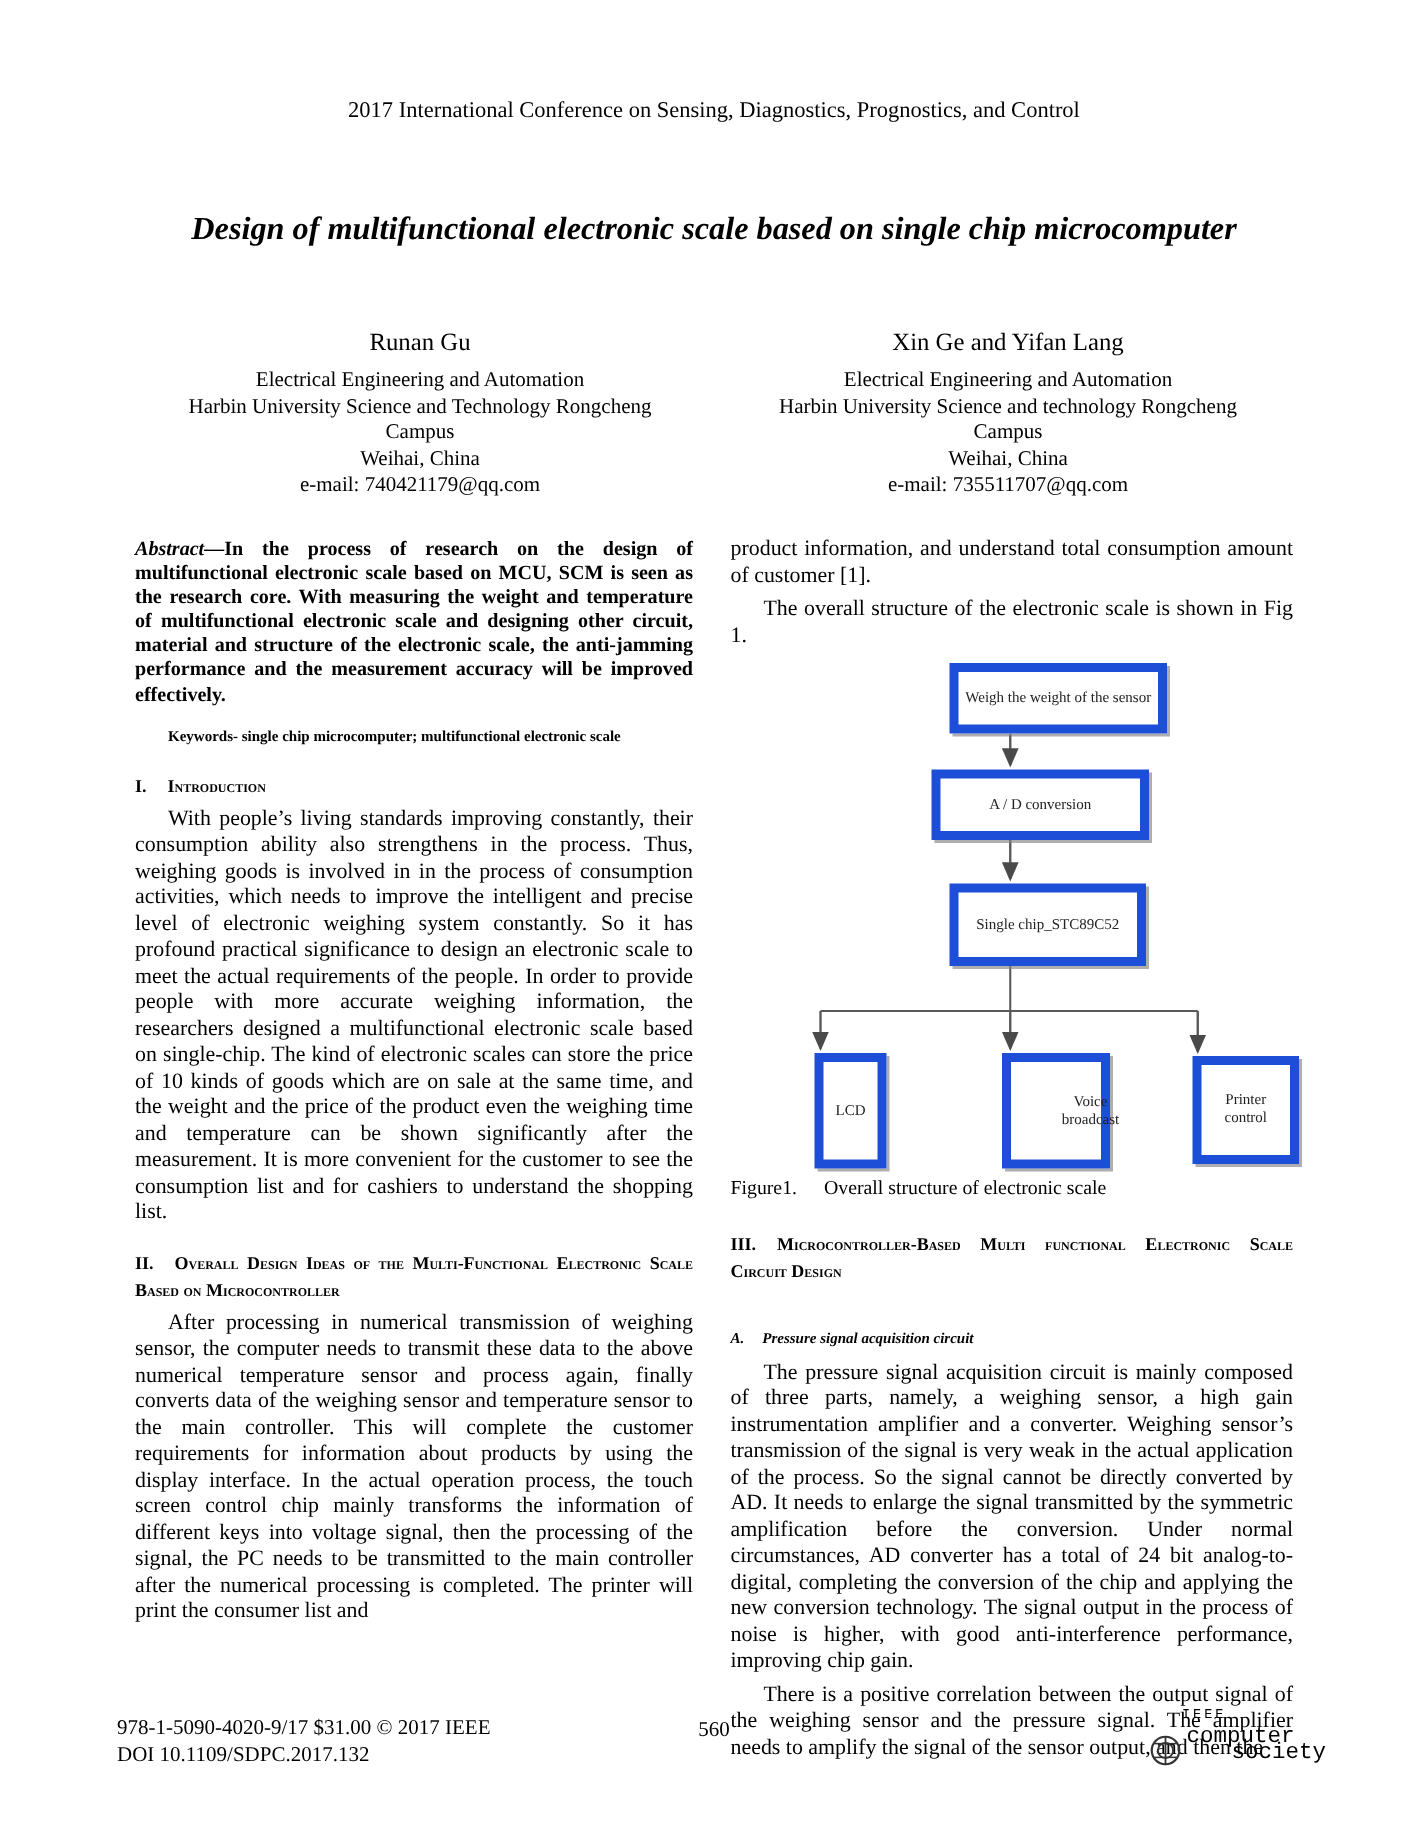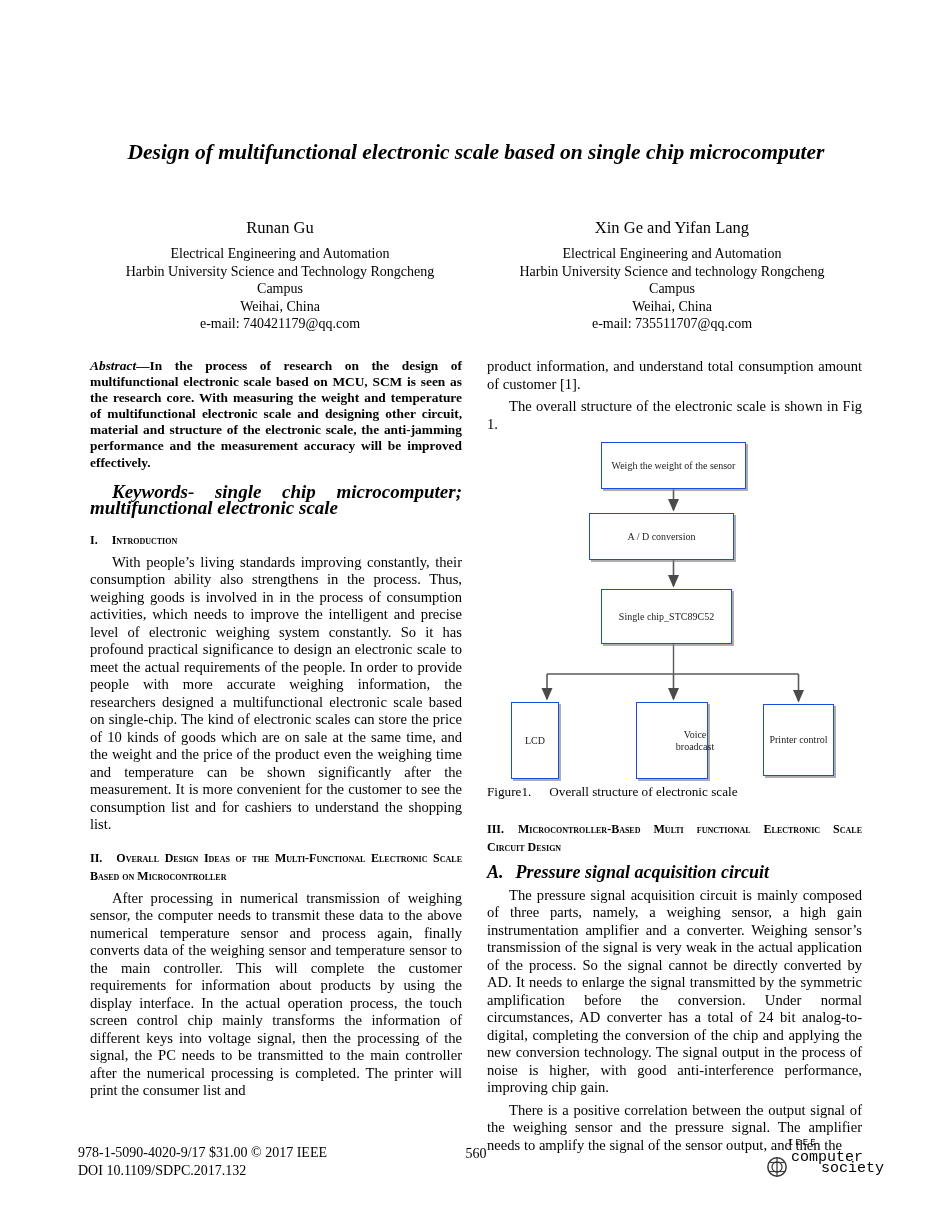--- a/index.html
+++ b/index.html
@@ -30,43 +30,44 @@
     position:absolute; top:358px;
     font-size:14.6px; line-height:17.5px;
     text-align:justify;
   }
   .col-left  { left:90px;  width:372px; }
   .col-right { left:487px; width:375px; }
   .abstract-p { font-size:13.4px; line-height:16.1px; font-weight:bold; }
   .abstract-label { font-style:italic; }
   .keywords-p {
     margin-top:13px; text-indent:22px;
-    font-size:19px; line-height:16.1px;
-    font-weight:bold; font-style:italic;
+    font-size:10px; line-height:16.1px;
+    font-weight:bold; 
   }
   .sec-head {
     font-variant:small-caps; font-size:12px;
     line-height:18px; margin-top:15px;
   }
   .sec-num { margin-right:14px; }
   .para { text-indent:22px; margin-top:5px; }
   .para-noindent { text-indent:0; margin-top:0; }
-  .sub-head { font-style:italic; font-size:18px; margin-top:8px; text-align:left; }
+  .sub-head { font-style:italic; font-size:10px; margin-top:28px; text-align:left; }
   .sub-num { margin-right:12px; }
 
   
   .figure-wrap { position:relative; width:375px; height:368px; margin-top:4px; text-align:center; }
   .fc-box {
     position:absolute;
-    border:1px solid #1d4ed8;
+    border:6px solid #1d4ed8;
     box-shadow:2px 2px 0 rgba(130,130,130,0.65);
     background:#fff;
     display:flex; align-items:center; justify-content:center;
     font-size:10px; color:#222; text-align:center; padding:2px;
     line-height:12px;
+    margin-left:32px;
   }
   .fc-b1 { left:114px; top:5px;   width:145px; height:47px; }
   .fc-b2 { left:102px; top:76px;  width:145px; height:47px; }
   .fc-b3 { left:114px; top:152px; width:131px; height:55px; }
   .fc-lcd     { left:24px;  top:265px; width:48px; height:77px; }
   .fc-voice   { left:149px; top:265px; width:72px; height:77px;padding-left:48px; }
   .fc-printer { left:276px; top:267px; width:71px; height:72px; }
   .fc-svg { position:absolute; left:0; top:0; width:375px; height:360px; }
   .fig-caption {
     position:absolute; left:0; top:346px; width:100%;
@@ -92,20 +93,21 @@
   .cs-text { line-height:11px; }
   .cs-ieee { font-size:9px; letter-spacing:2px; margin-left:22px; }
   .cs-computer { font-size:15px; }
   .cs-society { font-size:15px; margin-left:30px; }
 </style>
 </head>
 <body>
 
 <div class="page">
 
+  <div class="conf-header">2017 International Conference on Sensing, Diagnostics, Prognostics, and Control</div>
 
   <h1 class="paper-title">Design of multifunctional electronic scale based on single chip microcomputer</h1>
 
   <div class="author-block author-left">
     <div class="author-name">Runan Gu</div>
     <div class="author-line">Electrical Engineering and Automation</div>
     <div class="author-line">Harbin University Science and Technology  Rongcheng</div>
     <div class="author-line">Campus</div>
     <div class="author-line">Weihai, China</div>
     <div class="author-line">e-mail: 740421179@qq.com</div>

